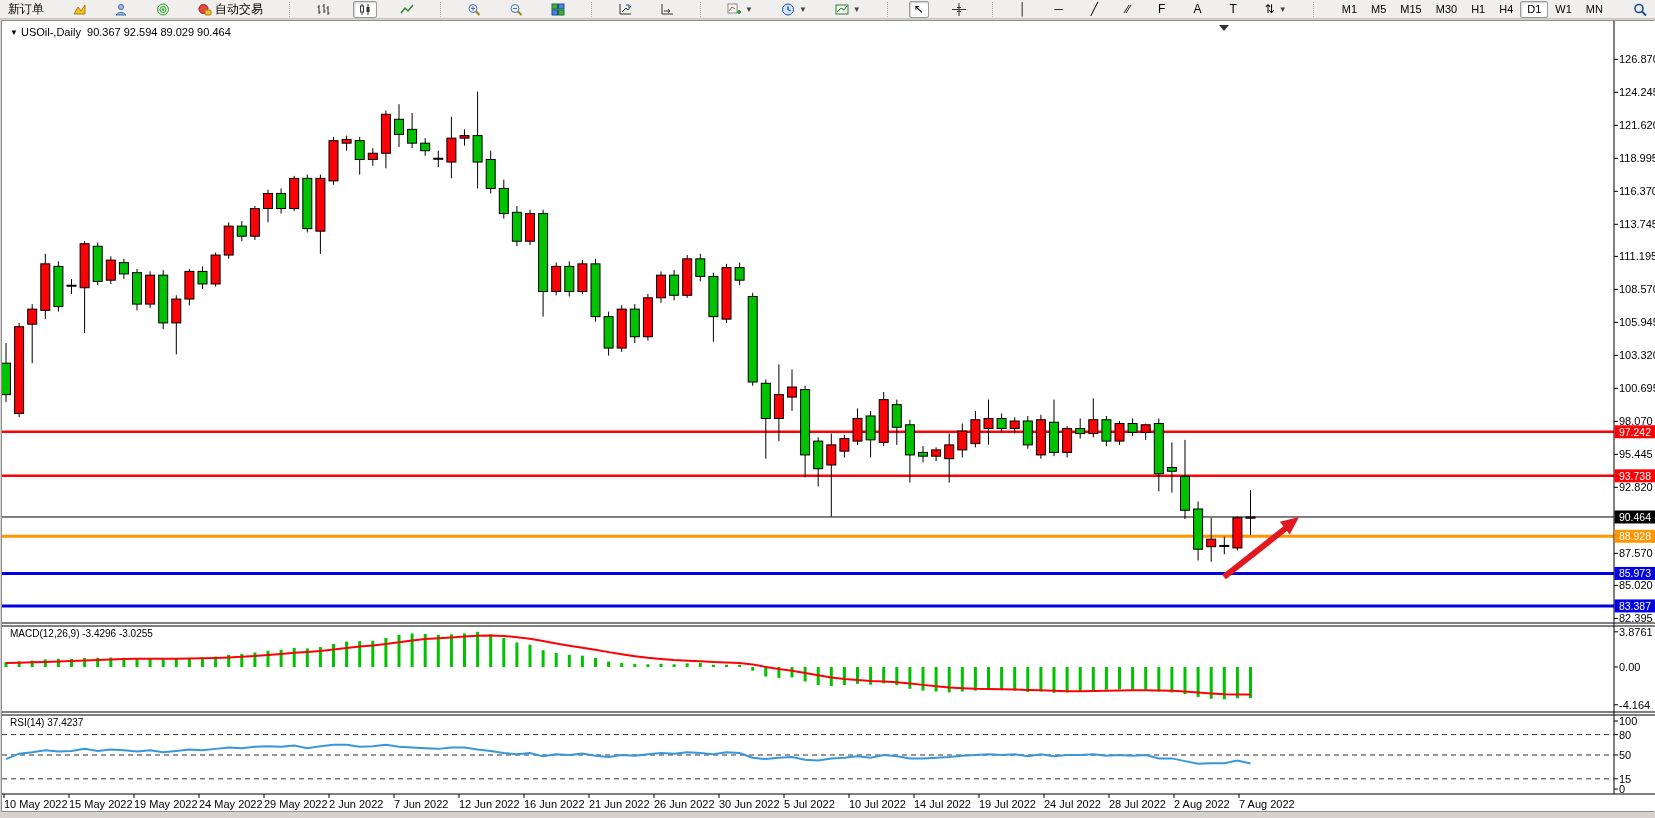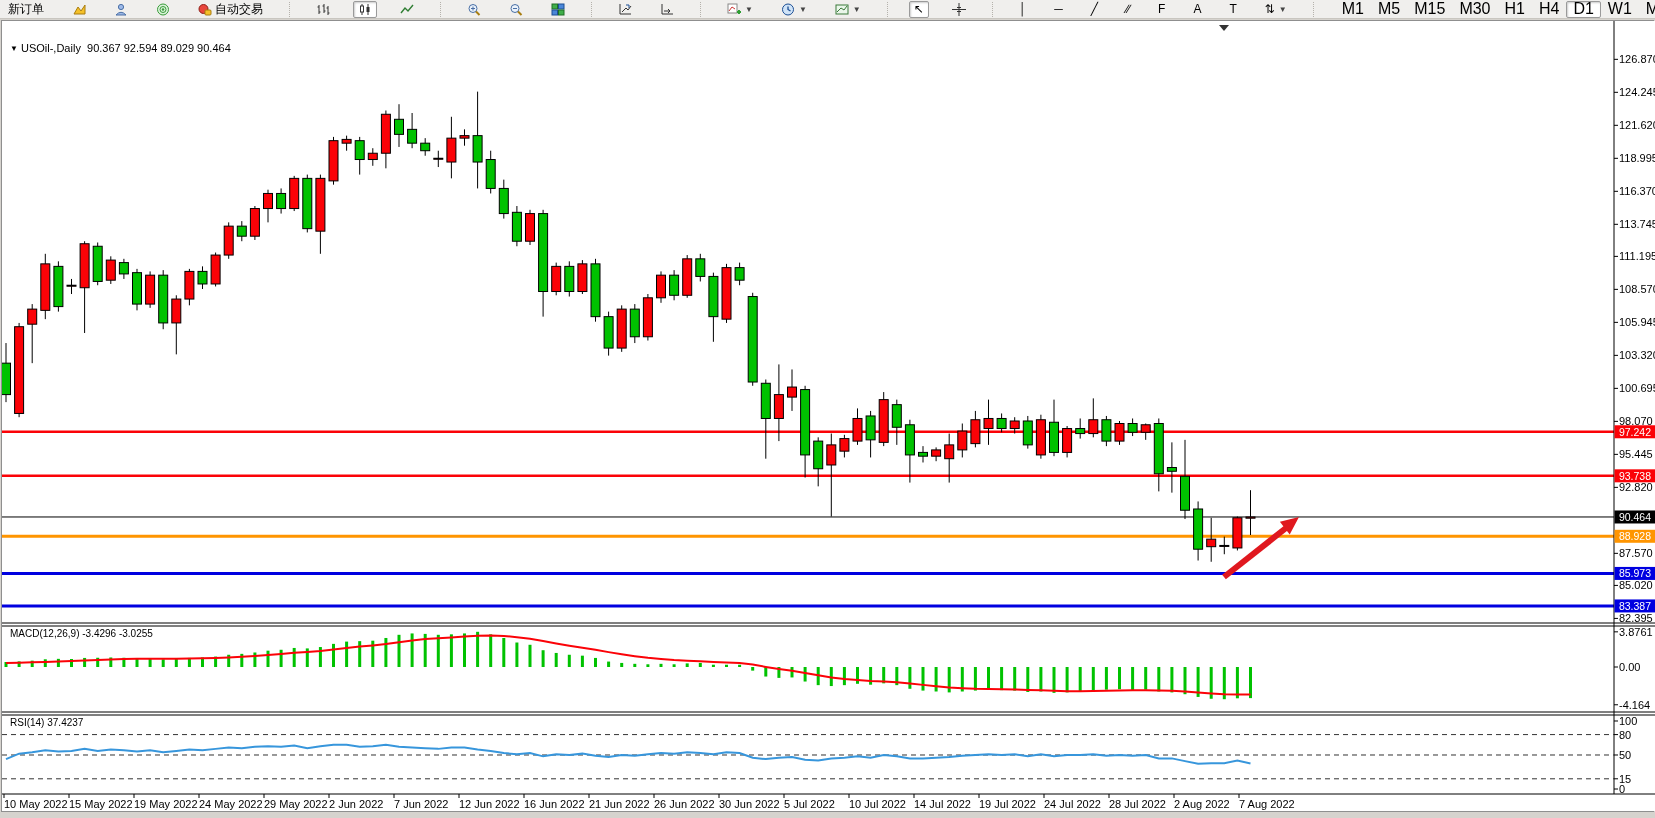--- a/index.html
+++ b/index.html
@@ -6,33 +6,33 @@
   html,body { width:1655px; height:818px; overflow:hidden; background:#d6d3ce;
     font-family:"Liberation Sans", sans-serif; font-size:11px; color:#000; }
   
   .toolbar { height:19px; background:#f0efed; border-bottom:1px solid #c9c6c0;
     display:flex; align-items:center; padding:0 3px; gap:18px; }
   .tb-btn { display:flex; align-items:center; gap:3px; padding:1px 4px; height:17px;
     border:1px solid transparent; border-radius:2px; cursor:default; white-space:nowrap; }
   .tb-btn.active { background:#fff; border:1px solid #9a9a9a; box-shadow:inset 1px 1px 2px #ccc; }
   .tb-sep { width:5px; height:15px; border-left:1px dotted #b5b2ac; margin:0 3px; }
   .tb-text { font-size:12px; }
-  .tf { font-size:16px; padding:1px 6px; }
+  .tf { font-size:11px; padding:1px 6px; }
   .glyph { font-size:12px; line-height:12px; }
   .caret { font-size:8px; color:#444; margin-left:1px; }
   .icon12 { width:14px; height:13px; display:inline-block; }
   .right-group { margin-left:auto; display:flex; align-items:center; gap:4px; }
   .chat-wrap { position:relative; }
   .notif-badge { position:absolute; top:-3px; right:-4px; background:#e81123; color:#fff;
     font-size:9px; border-radius:7px; padding:0 4px; line-height:11px; border:1px solid #fff; }
   
   .chart-window { position:absolute; left:1px; top:20px; width:1653px; height:792px;
     background:#fff; border:1px solid #8f8f8f; }
   .overlay { position:absolute; pointer-events:none; white-space:nowrap; }
-  .chart-title { left:8px; top:21px; font-size:11px; }
+  .chart-title { left:8px; top:5px; font-size:11px; }
   .chart-title .tri { font-size:8px; vertical-align:1px; }
   .ind-label { font-size:10px; }
   svg text { font-family:"Liberation Sans", sans-serif; }
 </style>
 </head>
 <body>
 
 <div class="toolbar">
   <div class="tb-btn">
     <span class="tb-text">新订单</span>

